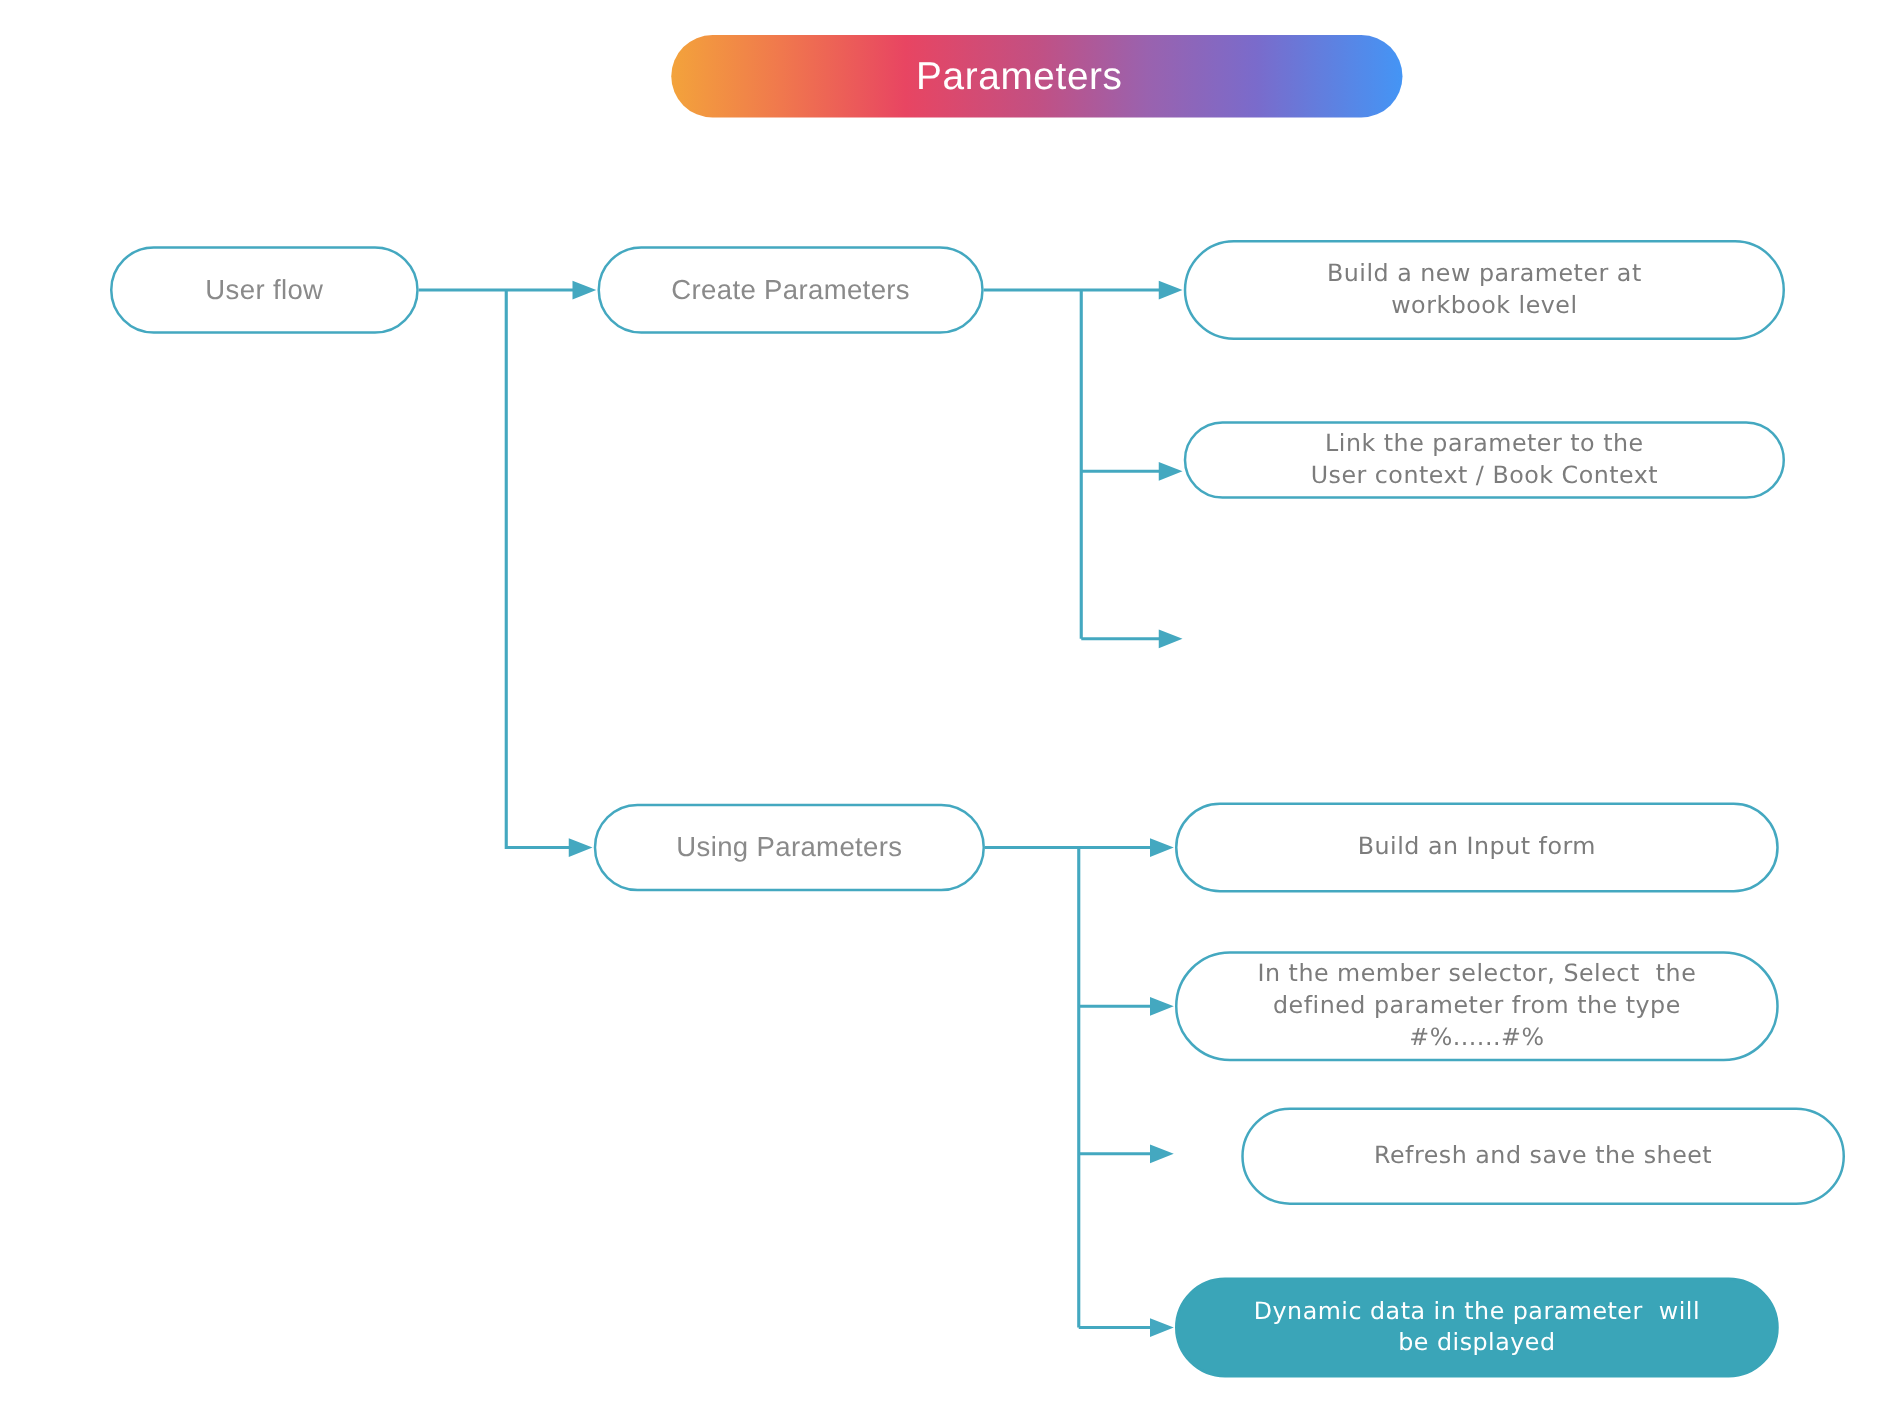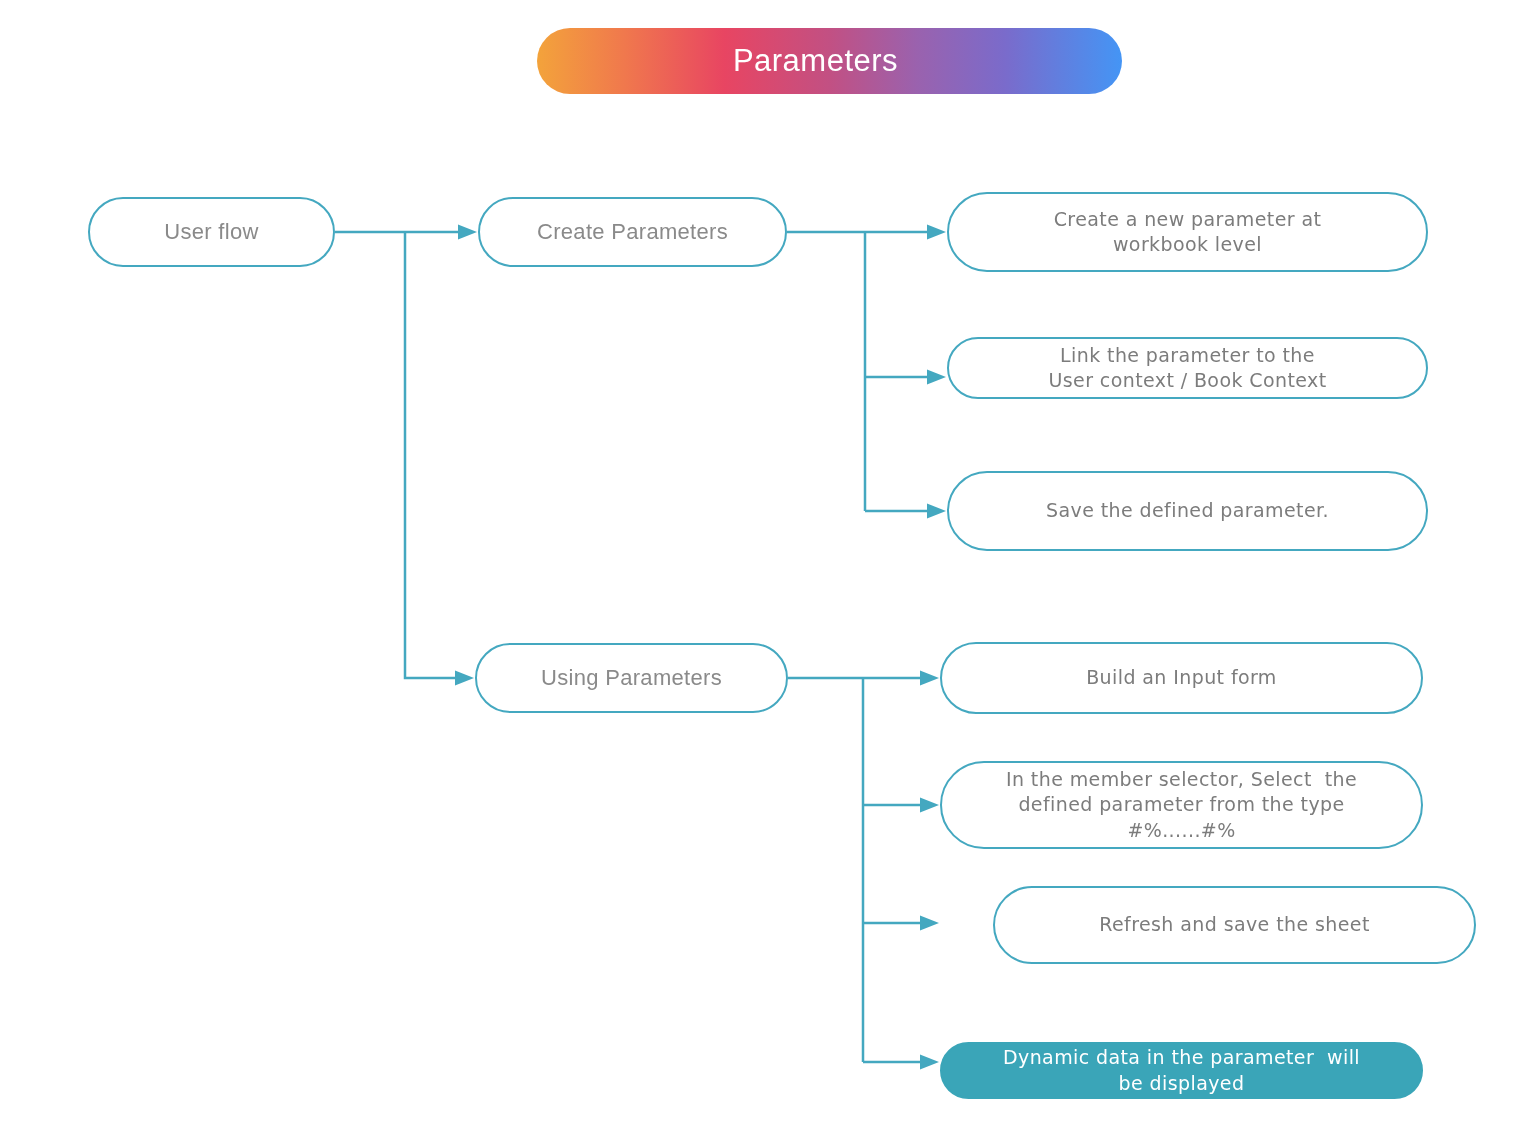--- a/index.html
+++ b/index.html
@@ -94,21 +94,21 @@
   
   #node-user-flow        { left: 88px;  top: 197px;  width: 247px; height: 70px; }
   #node-create-params    { left: 478px; top: 197px;  width: 309px; height: 70px; }
   #node-using-params     { left: 475px; top: 643px;  width: 313px; height: 70px; }
   #node-create-step-1    { left: 947px; top: 192px;  width: 481px; height: 80px; }
   #node-create-step-2    { left: 947px; top: 337px;  width: 481px; height: 62px; }
   #node-create-step-3    { left: 947px; top: 471px;  width: 481px; height: 80px; }
   #node-using-step-1     { left: 940px; top: 642px;  width: 483px; height: 72px; text-align: center; }
   #node-using-step-2     { left: 940px; top: 761px;  width: 483px; height: 88px; }
   #node-using-step-3     { left: 993px; top: 886px;  width: 483px; height: 78px; }
-  #node-using-step-4     { left: 940px; top: 1022px; width: 483px; height: 57px; margin-top: 20px; }
+  #node-using-step-4     { left: 940px; top: 1022px; width: 483px; height: 80px; }
 </style>
 </head>
 <body>
 
 <div class="canvas">
 
   <div class="banner">
     <span class="title-text">Parameters</span>
   </div>
 
@@ -159,32 +159,29 @@
 
   <div class="node lvl-left" id="node-create-params">
     <span class="label">Create Parameters</span>
   </div>
 
   <div class="node lvl-left" id="node-using-params">
     <span class="label">Using Parameters</span>
   </div>
 
   <div class="node lvl-right" id="node-create-step-1">
-    <span class="label">Create a new parameter at
+    <span class="label">Build a new parameter at
 workbook level</span>
   </div>
 
   <div class="node lvl-right" id="node-create-step-2">
     <span class="label">Link the parameter to the
 User context / Book Context</span>
   </div>
 
-  <div class="node lvl-right" id="node-create-step-3">
-    <span class="label">Save the defined parameter.</span>
-  </div>
 
   <div class="node lvl-right" id="node-using-step-1">
     <span class="label">Build an Input form</span>
   </div>
 
   <div class="node lvl-right" id="node-using-step-2">
     <span class="label">In the member selector, Select  the
 defined parameter from the type
 #%......#%</span>
   </div>

